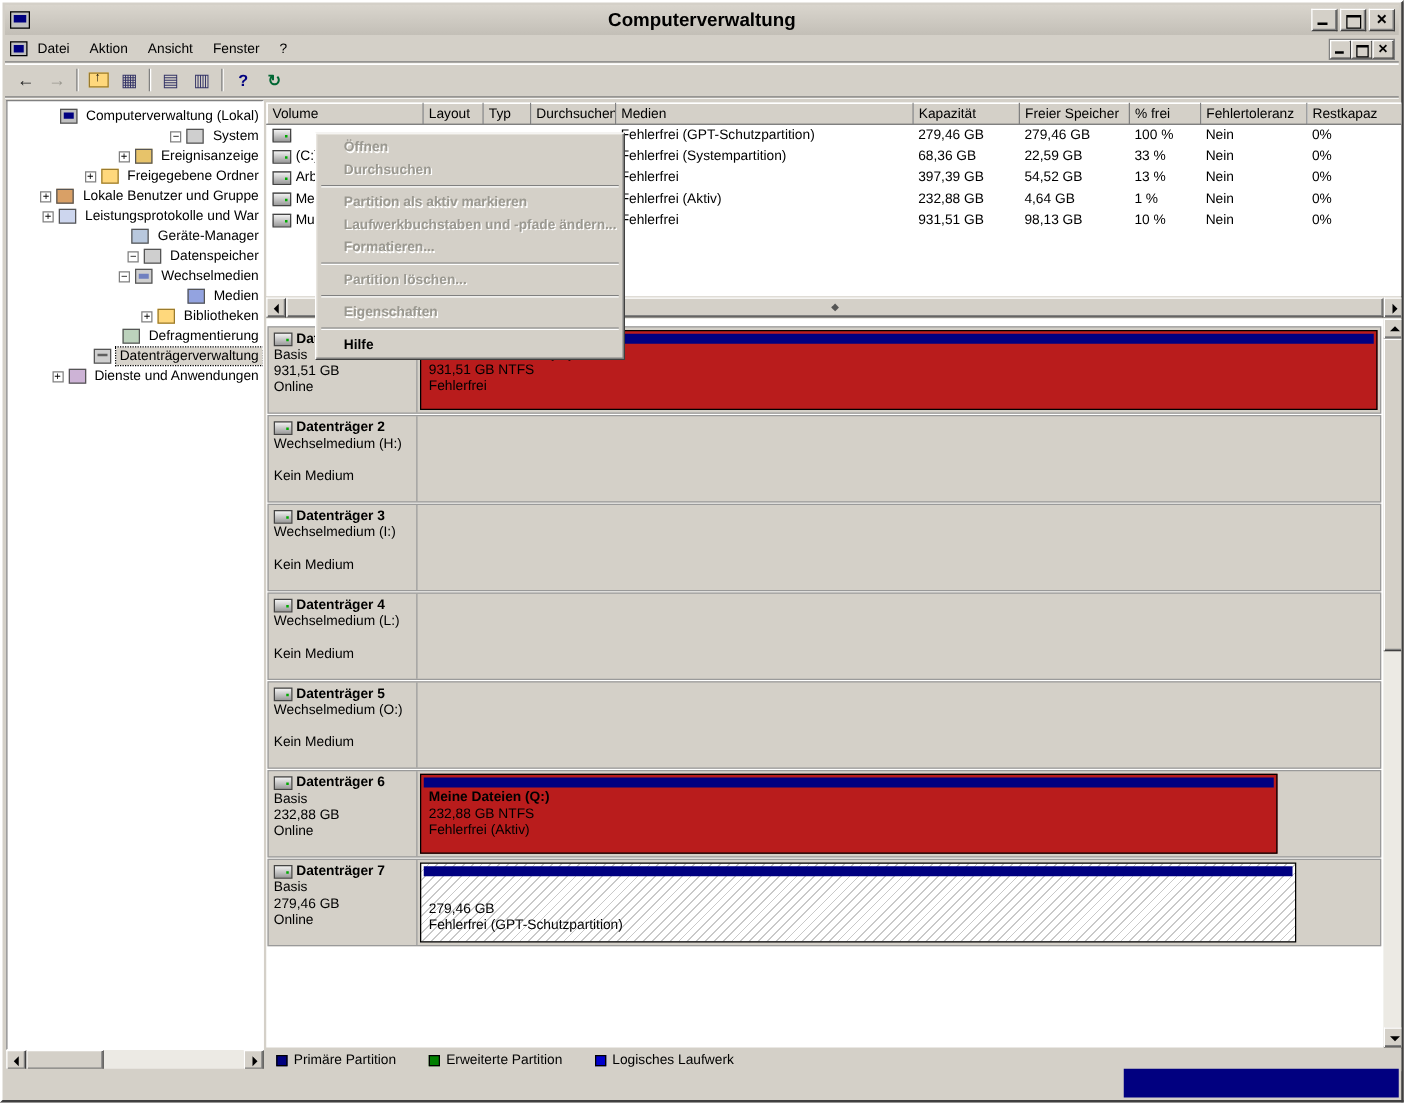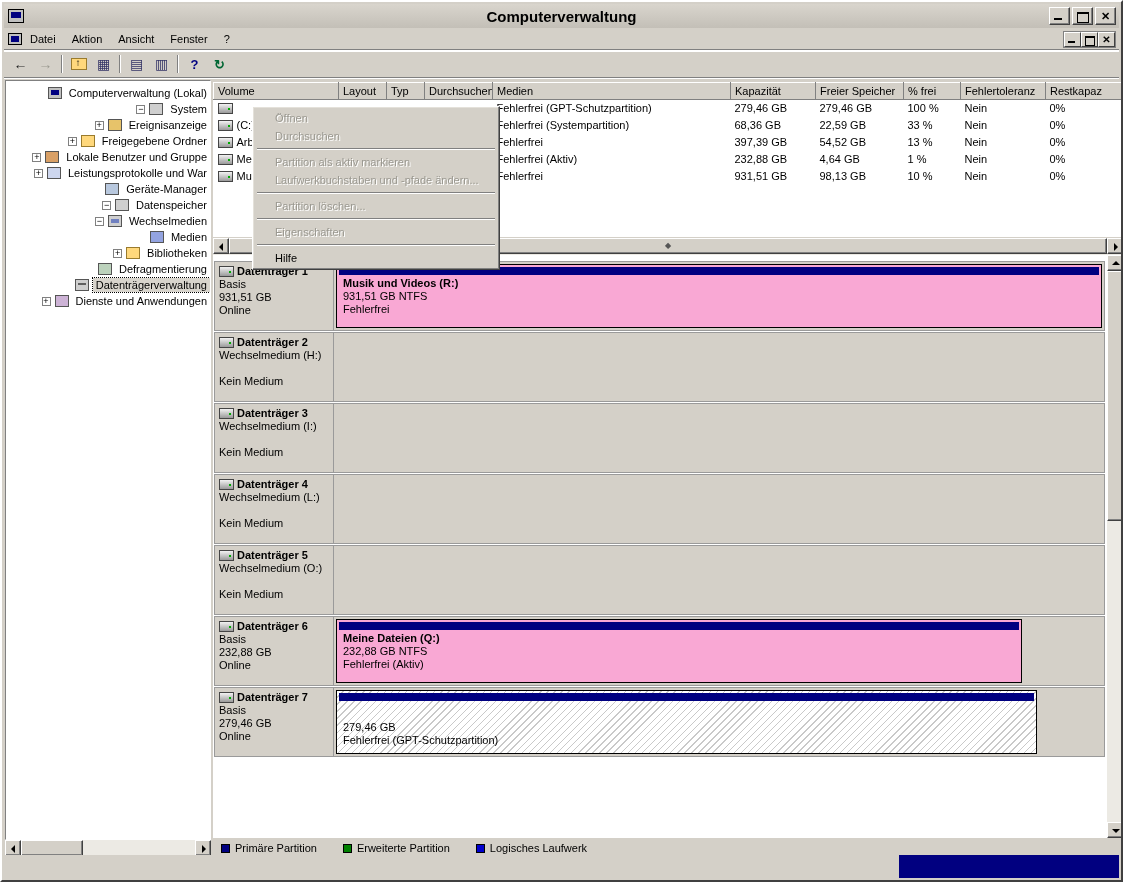--- a/index.html
+++ b/index.html
@@ -110,37 +110,37 @@
   .vscroll .sb-up{position:absolute; top:0; left:0;}
   .vscroll .sb-down{position:absolute; bottom:0; left:0;}
   .vscroll .sb-thumb{position:absolute; top:16px; left:0; width:16px; height:250px;}
 
   .disk-row{display:flex; height:70px; margin-bottom:1px; border:1px solid #9a9a9a; background:var(--face);}
   .disk-info{width:119px; flex:0 0 auto; border-right:1px solid #9a9a9a; padding:3px 4px;}
   .disk-info .dline1{display:flex; align-items:center; gap:3px; font-weight:bold;}
   .disk-info div{line-height:13px;}
   .disk-info .spacer{height:13px;}
   .disk-area{flex:1 1 auto; position:relative; padding:2px;}
-  .part-box{height:100%; border:1px solid #000; background:#f9a8d4; overflow:hidden;}
+  .part-box{height:100%; border:1px solid #000; background:#b91c1c; overflow:hidden;}
   .part-strip{height:8px; margin:2px 2px 2px 2px; background:var(--navy);}
   .part-box .pline{padding-left:6px; line-height:13px;}
   .part-box .pname{font-weight:bold;}
   .part-box.hatched{background:repeating-linear-gradient(135deg,#ffffff 0px,#ffffff 4px,#c9c9c9 4px,#c9c9c9 5px);}
   .part-box .pgap{height:18px;}
 
   
   .legend{position:absolute; left:211px; top:837px; width:910px; height:18px; background:var(--face); display:flex; align-items:center; gap:26px; padding-left:8px;}
   .lg-item{display:flex; align-items:center; gap:5px;}
   .lg-sq{width:9px; height:9px; border:1px solid #000;}
   .lg-navy{background:#000080;} .lg-green{background:#008000;} .lg-blue{background:#0000cd;}
 
   
   .context-menu{position:absolute; left:250px; top:104px; width:248px; background:var(--face);
     border:1px solid; border-color:var(--hi) var(--dk) var(--dk) var(--hi);
-    box-shadow:inset -1px -1px 0 var(--shadow), inset 1px 1px 0 var(--face2); padding:2px; z-index:50;}
+    box-shadow:inset -1px -1px 0 var(--shadow), inset 1px 1px 0 var(--face2); padding:2px; z-index:50;font-weight:bold;}
   .cm-item{height:18px; line-height:18px; padding-left:20px; white-space:nowrap; cursor:default;}
   .cm-item.disabled{color:var(--dis); text-shadow:1px 1px 0 var(--hi);}
   .cm-sep{height:0; border-top:1px solid var(--shadow); border-bottom:1px solid var(--hi); margin:3px 2px;}
 
   
   .bottom-strip{position:absolute; left:2px; right:2px; bottom:2px; height:23px; background:var(--face);}
   .bottom-navy{position:absolute; right:0; top:0; width:220px; height:23px; background:#010080;}
 </style>
 </head>
 <body>
@@ -544,20 +544,21 @@
   <div class="bottom-strip">
     <span class="bottom-navy"></span>
   </div>
 
   <div class="context-menu">
     <div class="cm-item disabled">Öffnen</div>
     <div class="cm-item disabled">Durchsuchen</div>
     <div class="cm-sep"></div>
     <div class="cm-item disabled">Partition als aktiv markieren</div>
     <div class="cm-item disabled">Laufwerkbuchstaben und -pfade ändern...</div>
+    <div class="cm-item disabled">Formatieren...</div>
     <div class="cm-sep"></div>
     <div class="cm-item disabled">Partition löschen...</div>
     <div class="cm-sep"></div>
     <div class="cm-item disabled">Eigenschaften</div>
     <div class="cm-sep"></div>
     <div class="cm-item">Hilfe</div>
   </div>
 
 </div>
 

